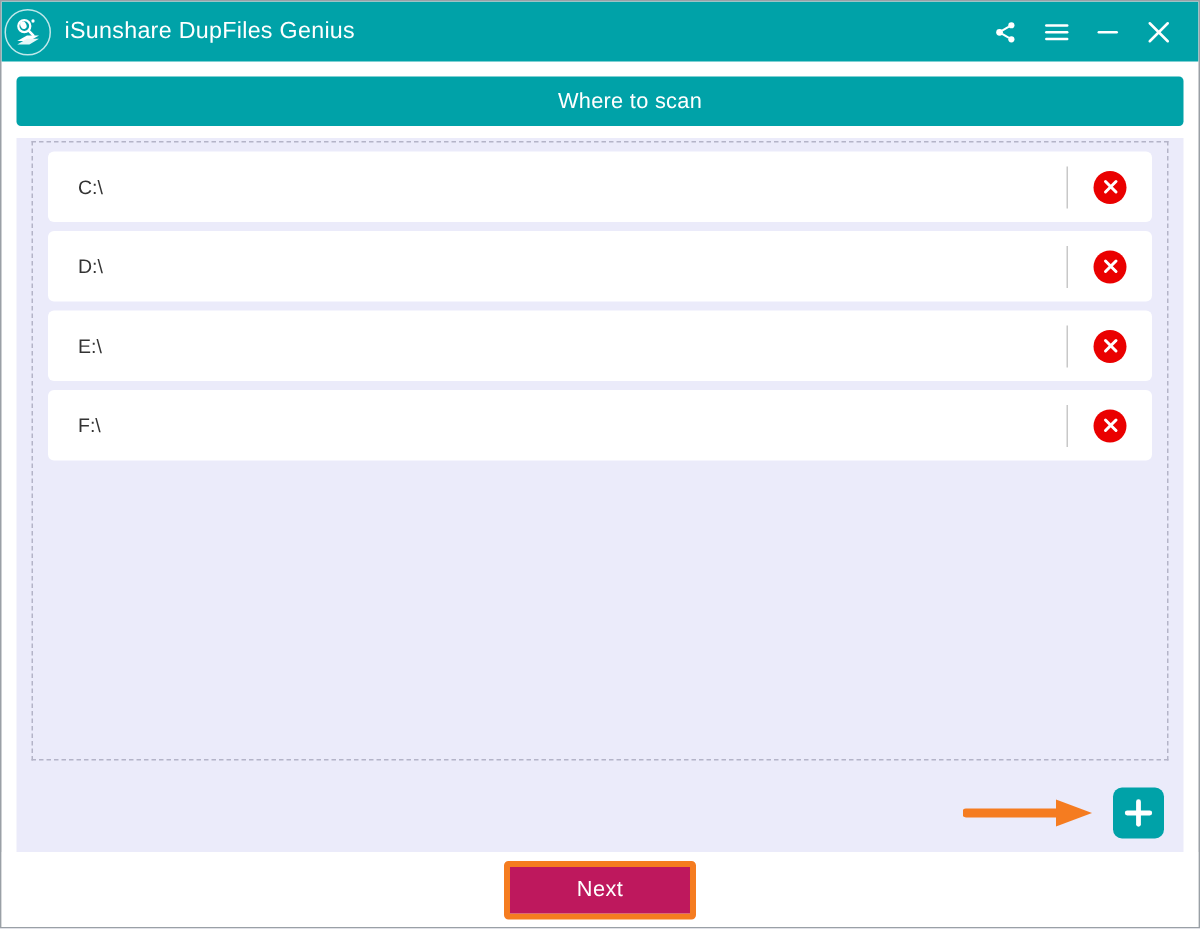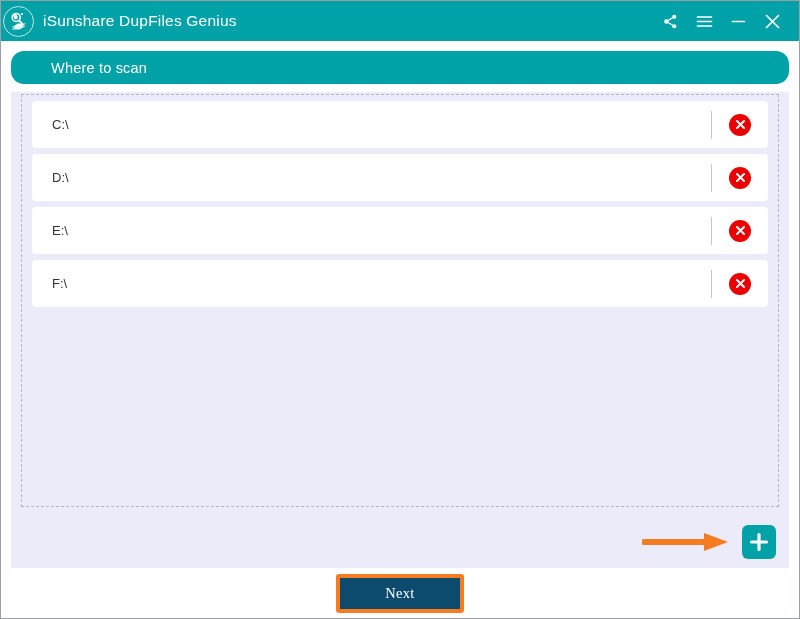--- a/index.html
+++ b/index.html
@@ -64,24 +64,24 @@
     justify-content: center;
     cursor: pointer;
     flex: 0 0 auto;
   }
 
   
   #section-header {
     margin: 10px 10px 0 10px;
     height: 33px;
     background: #00a2a8;
-    border-radius: 13px;
-    display: flex;
-    align-items: center;
-    justify-content: flex-start;
+    border-radius: 3px;
+    display: flex;
+    align-items: center;
+    justify-content: center;
     padding-left: 40px;
   }
   #section-header-title {
     color: #ffffff;
     font-size: 14.5px;
     letter-spacing: 0.2px;
   }
 
   
   #content-area {
@@ -190,27 +190,26 @@
   }
   #next-button-highlight {
     border: 4px solid #f57c20;
     border-radius: 3px;
     padding: 0;
     display: inline-flex;
   }
   #next-button {
     width: 120px;
     height: 31px;
-    background: #0c4a6e;
+    background: #be185d;
     display: flex;
     align-items: center;
     justify-content: center;
     cursor: pointer;
     border: none;
-    font-family: Liberation Serif, serif;
   }
   #next-button-label {
     color: #ffffff;
     font-size: 14.5px;
     letter-spacing: 0.3px;
   }
 </style>
 </head>
 <body>
 

